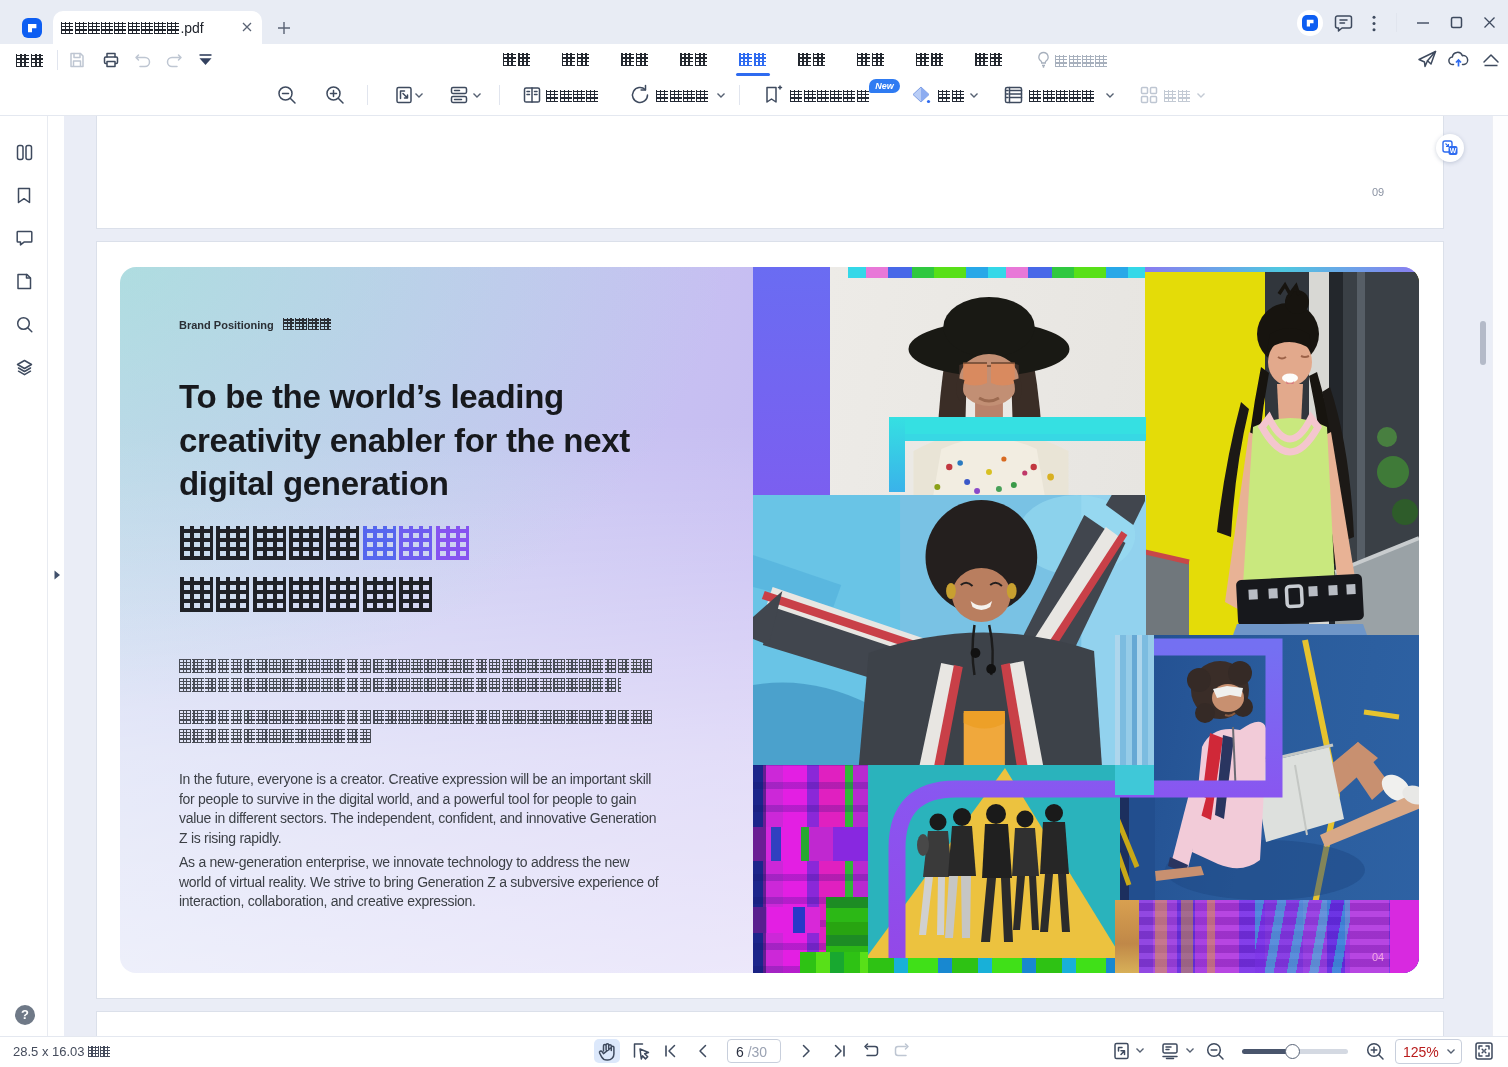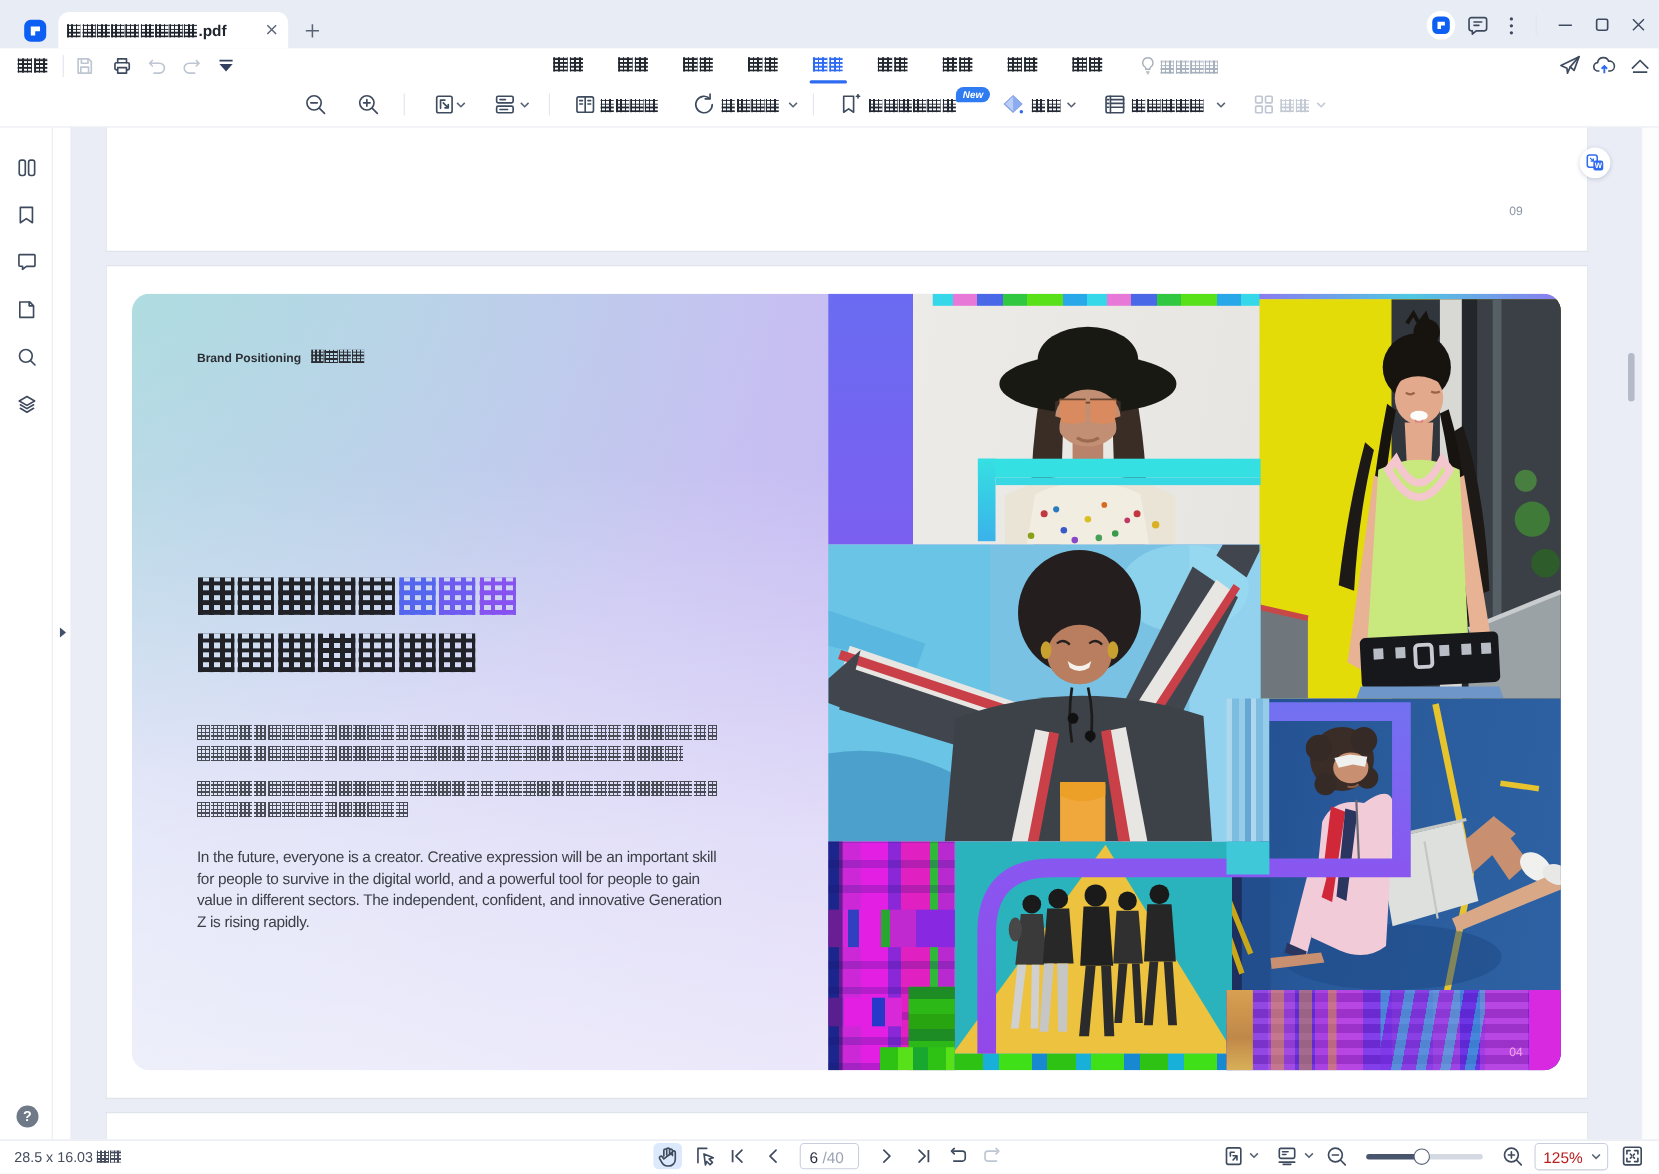--- a/index.html
+++ b/index.html
@@ -17,21 +17,21 @@
 </style></head>
 <body>
 
 <div class="a" style="left:0;top:0;width:1508px;height:44px;background:#e8ecf4"></div>
 <div class="a" style="left:53px;top:11px;width:209px;height:33px;background:#fff;border-radius:10px 10px 0 0"></div>
 <div class="a" style="left:22px;top:18px;width:20px;height:20px;background:#0d5ef2;border-radius:6px">
  <svg width="20" height="20" viewBox="0 0 20 20">
       <path d="M6 6h8.4v4.3H10v4H6z" fill="#fff"></path>
     </svg>
   </div>
-<div class="a" style="left:61px;top:20px;font-size:14px;color:#20242c;font-weight:bold"><i class="c"></i><i class="c"></i><i class="c"></i><i class="c"></i><i class="c"></i><i class="c"></i><i class="c"></i><i class="c"></i><i class="c"></i><span style="font-weight:bold">.pdf</span></div>
+<div class="a" style="left:61px;top:20px;font-size:14px;color:#20242c;font-weight:bold"><i class="c"></i><i class="c"></i><i class="c"></i><i class="c"></i><i class="c"></i><i class="c"></i><i class="c"></i><i class="c"></i><i class="c"></i><span style="font-weight:normal">.pdf</span></div>
 <svg class="a" style="left:241px;top:21px" width="12" height="12" viewBox="0 0 12 12">
     <path d="M2 2l8 8M10 2l-8 8" stroke="#5a6374" stroke-width="1.3"></path>
   </svg>
 <svg class="a" style="left:277px;top:21px" width="14" height="14" viewBox="0 0 14 14">
     <path d="M7 1v12M1 7h12" stroke="#5a6374" stroke-width="1.4"></path>
   </svg>
 <div class="a" style="left:1297px;top:10px;width:26px;height:26px;background:#fff;border-radius:50%"></div>
 <div class="a" style="left:1302px;top:15px;width:16px;height:16px;background:#0d5ef2;border-radius:5px">
  <svg width="16" height="16" viewBox="0 0 20 20">
       <path d="M6 6h8.4v4.3H10v4H6z" fill="#fff"></path>
@@ -193,33 +193,35 @@
 
 <div class="a" style="left:64px;top:116px;width:1428px;height:920px;background:#eaedf6"></div>
 <div class="a" style="left:96px;top:116px;width:1348px;height:113px;background:#fff;border:1px solid #dbe0ea;border-top:none"></div>
 <div class="a" style="left:1372px;top:186px;font-size:11px;color:#8b93a3">09</div>
 <div class="a" style="left:96px;top:241px;width:1348px;height:758px;background:#fff;border:1px solid #dbe0ea"></div>
 <div class="a" style="left:96px;top:1011px;width:1348px;height:25px;background:#fff;border:1px solid #dbe0ea;border-bottom:none"></div>
 
 <div class="a" style="left:120px;top:267px;width:1299px;height:706px;border-radius:16px;overflow:hidden;background:radial-gradient(1050px 780px at -3% -6%,rgba(140,228,204,.52),rgba(140,228,204,0) 62%),linear-gradient(180deg,rgba(255,255,255,0) 22%,rgba(255,255,255,.5) 70%,rgba(255,255,255,.66) 100%),linear-gradient(100deg,#cdd6f2 0%,#c6bcf2 48%,#cfb4ef 72%,#d9c3f1 100%)">
 
 <div class="a" style="left:59px;top:50px;font-size:11px;font-weight:bold;color:#2b2f35">Brand Positioning&nbsp;&nbsp;&nbsp;<span style="font-size:13px"><i class="c"></i><i class="c"></i><i class="c"></i><i class="c"></i></span></div>
+<div class="a" style="left:59px;top:108px;font-size:33px;line-height:43.5px;font-weight:bold;color:#17191d;letter-spacing:-.3px">To be the world’s leading<br>creativity enabler for the next<br>digital generation</div>
 <div class="a hd" style="left:59px;top:251px;font-size:38.5px;line-height:51.5px;font-weight:bold;color:#202228">
  <div><i class="c"></i><i class="c"></i><i class="c"></i><i class="c"></i><i class="c"></i><span style="color:#5566ee"><i class="c"></i></span><span style="color:#6e5cf0"><i class="c"></i></span><span style="color:#8653f0"><i class="c"></i></span></div>
  <div><i class="c"></i><i class="c"></i><i class="c"></i><i class="c"></i><i class="c"></i><i class="c"></i><i class="c"></i></div>
 </div>
 <div class="a" style="left:59px;top:391.5px">
       <div style="width:473px;height:14px;margin-bottom:5.800000000000001px;background:repeating-linear-gradient(0deg,#484c55 0 1.3px,transparent 1.3px 3.3px),repeating-linear-gradient(90deg,#484c55 0 1.2px,transparent 1.2px 3.6px);-webkit-mask:repeating-linear-gradient(90deg,#000 0 11.6px,transparent 11.6px 12.9px)"></div>
       <div style="width:442px;height:14px;margin-bottom:5.800000000000001px;background:repeating-linear-gradient(0deg,#484c55 0 1.3px,transparent 1.3px 3.3px),repeating-linear-gradient(90deg,#484c55 0 1.2px,transparent 1.2px 3.6px);-webkit-mask:repeating-linear-gradient(90deg,#000 0 11.6px,transparent 11.6px 12.9px)"></div>
     </div>
     <div class="a" style="left:59px;top:442.5px">
       <div style="width:473px;height:14px;margin-bottom:5.800000000000001px;background:repeating-linear-gradient(0deg,#484c55 0 1.3px,transparent 1.3px 3.3px),repeating-linear-gradient(90deg,#484c55 0 1.2px,transparent 1.2px 3.6px);-webkit-mask:repeating-linear-gradient(90deg,#000 0 11.6px,transparent 11.6px 12.9px)"></div>
       <div style="width:194px;height:14px;margin-bottom:5.800000000000001px;background:repeating-linear-gradient(0deg,#484c55 0 1.3px,transparent 1.3px 3.3px),repeating-linear-gradient(90deg,#484c55 0 1.2px,transparent 1.2px 3.6px);-webkit-mask:repeating-linear-gradient(90deg,#000 0 11.6px,transparent 11.6px 12.9px)"></div>
     </div>
 <div class="a" style="left:59px;top:503px;font-size:14px;line-height:19.6px;color:#3c4046;letter-spacing:-.28px;white-space:nowrap">In the future, everyone is a creator. Creative expression will be an important skill<br>for people to survive in the digital world, and a powerful tool for people to gain<br>value in different sectors. The independent, confident, and innovative Generation<br>Z is rising rapidly.</div>
+<div class="a" style="left:59px;top:586px;font-size:14px;line-height:19.6px;color:#3c4046;letter-spacing:-.28px;white-space:nowrap">As a new-generation enterprise, we innovate technology to address the new<br>world of virtual reality. We strive to bring Generation Z a subversive experience of<br>interaction, collaboration, and creative expression.</div>
 
 <div class="a" style="left:633px;top:0;width:77px;height:228px;background:linear-gradient(180deg,#6a6cf2,#7b5ff0)"></div>
 
 <div class="a" style="left:710px;top:0;width:316px;height:228px;background:linear-gradient(100deg,#edebe7,#e7e5e1)">
 <svg width="316" height="228" viewBox="0 0 318 228" preserveAspectRatio="none">
  <path d="M116 90q-12 80 -6 138h24l4 -130z" fill="#3a2d26"></path>
  <path d="M204 90q14 80 8 138h-26l-4 -130z" fill="#3a2d26"></path>
  <rect x="146" y="120" width="28" height="48" fill="#b9826a"></rect>
  <path d="M84 228v-44q36 -20 76 -20t80 20v44z" fill="#e9e4d6"></path>
  <path d="M112 182q48 -22 96 0l8 46H104z" fill="#f2ede1"></path>
@@ -472,21 +474,21 @@
     <path d="M8 7l8.5 3.5-3.8 1.2 3 3-2.2 2.2-3-3L9.3 17z" class="ico" style="fill:#fff"></path>
   </svg>
 <svg class="a" style="left:664px;top:1044px" width="13" height="14" viewBox="0 0 13 14">
  <path d="M2 1.5v11" stroke="#3e4a5e" stroke-width="1.6"></path>
     <path d="M10.5 1.5L5 7l5.5 5.5" class="ico"></path>
   </svg>
 <svg class="a" style="left:698px;top:1044px" width="9" height="14" viewBox="0 0 9 14">
     <path d="M7.5 1.5L2 7l5.5 5.5" class="ico"></path>
   </svg>
 <div class="a" style="left:727px;top:1039px;width:54px;height:24px;background:#fff;border:1px solid #c8cfdc;border-radius:4px"></div>
-<div class="a" style="left:736px;top:1044px;font-size:14px;color:#2a3040">6 <span style="color:#9aa2b2">/40</span></div>
+<div class="a" style="left:736px;top:1044px;font-size:14px;color:#2a3040">6 <span style="color:#9aa2b2">/30</span></div>
 <svg class="a" style="left:802px;top:1044px" width="9" height="14" viewBox="0 0 9 14">
     <path d="M1.5 1.5L7 7l-5.5 5.5" class="ico"></path>
   </svg>
 <svg class="a" style="left:833px;top:1044px" width="13" height="14" viewBox="0 0 13 14">
  <path d="M2.5 1.5L8 7l-5.5 5.5" class="ico"></path>
     <path d="M11 1.5v11" stroke="#3e4a5e" stroke-width="1.6"></path>
   </svg>
 <svg class="a" style="left:862px;top:1043px" width="17" height="16" viewBox="0 0 17 16">
  <path d="M5 3.5h8a2.5 2.5 0 012.5 2.5v4a2.5 2.5 0 01-2.5 2.5H5" class="ico"></path>
     <path d="M5.5 1L3 3.5 5.5 6" class="ico"></path>

